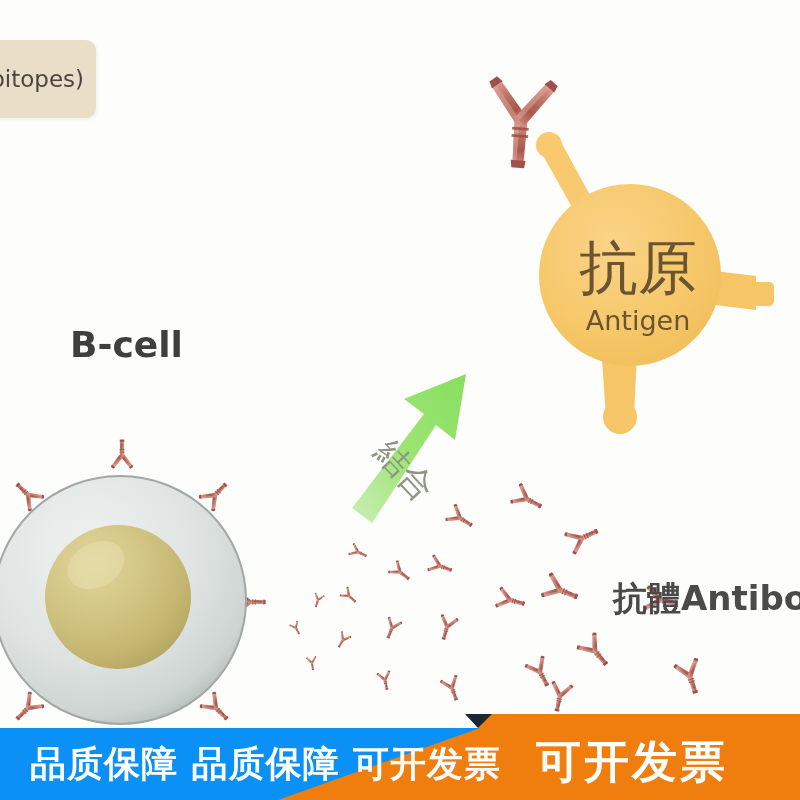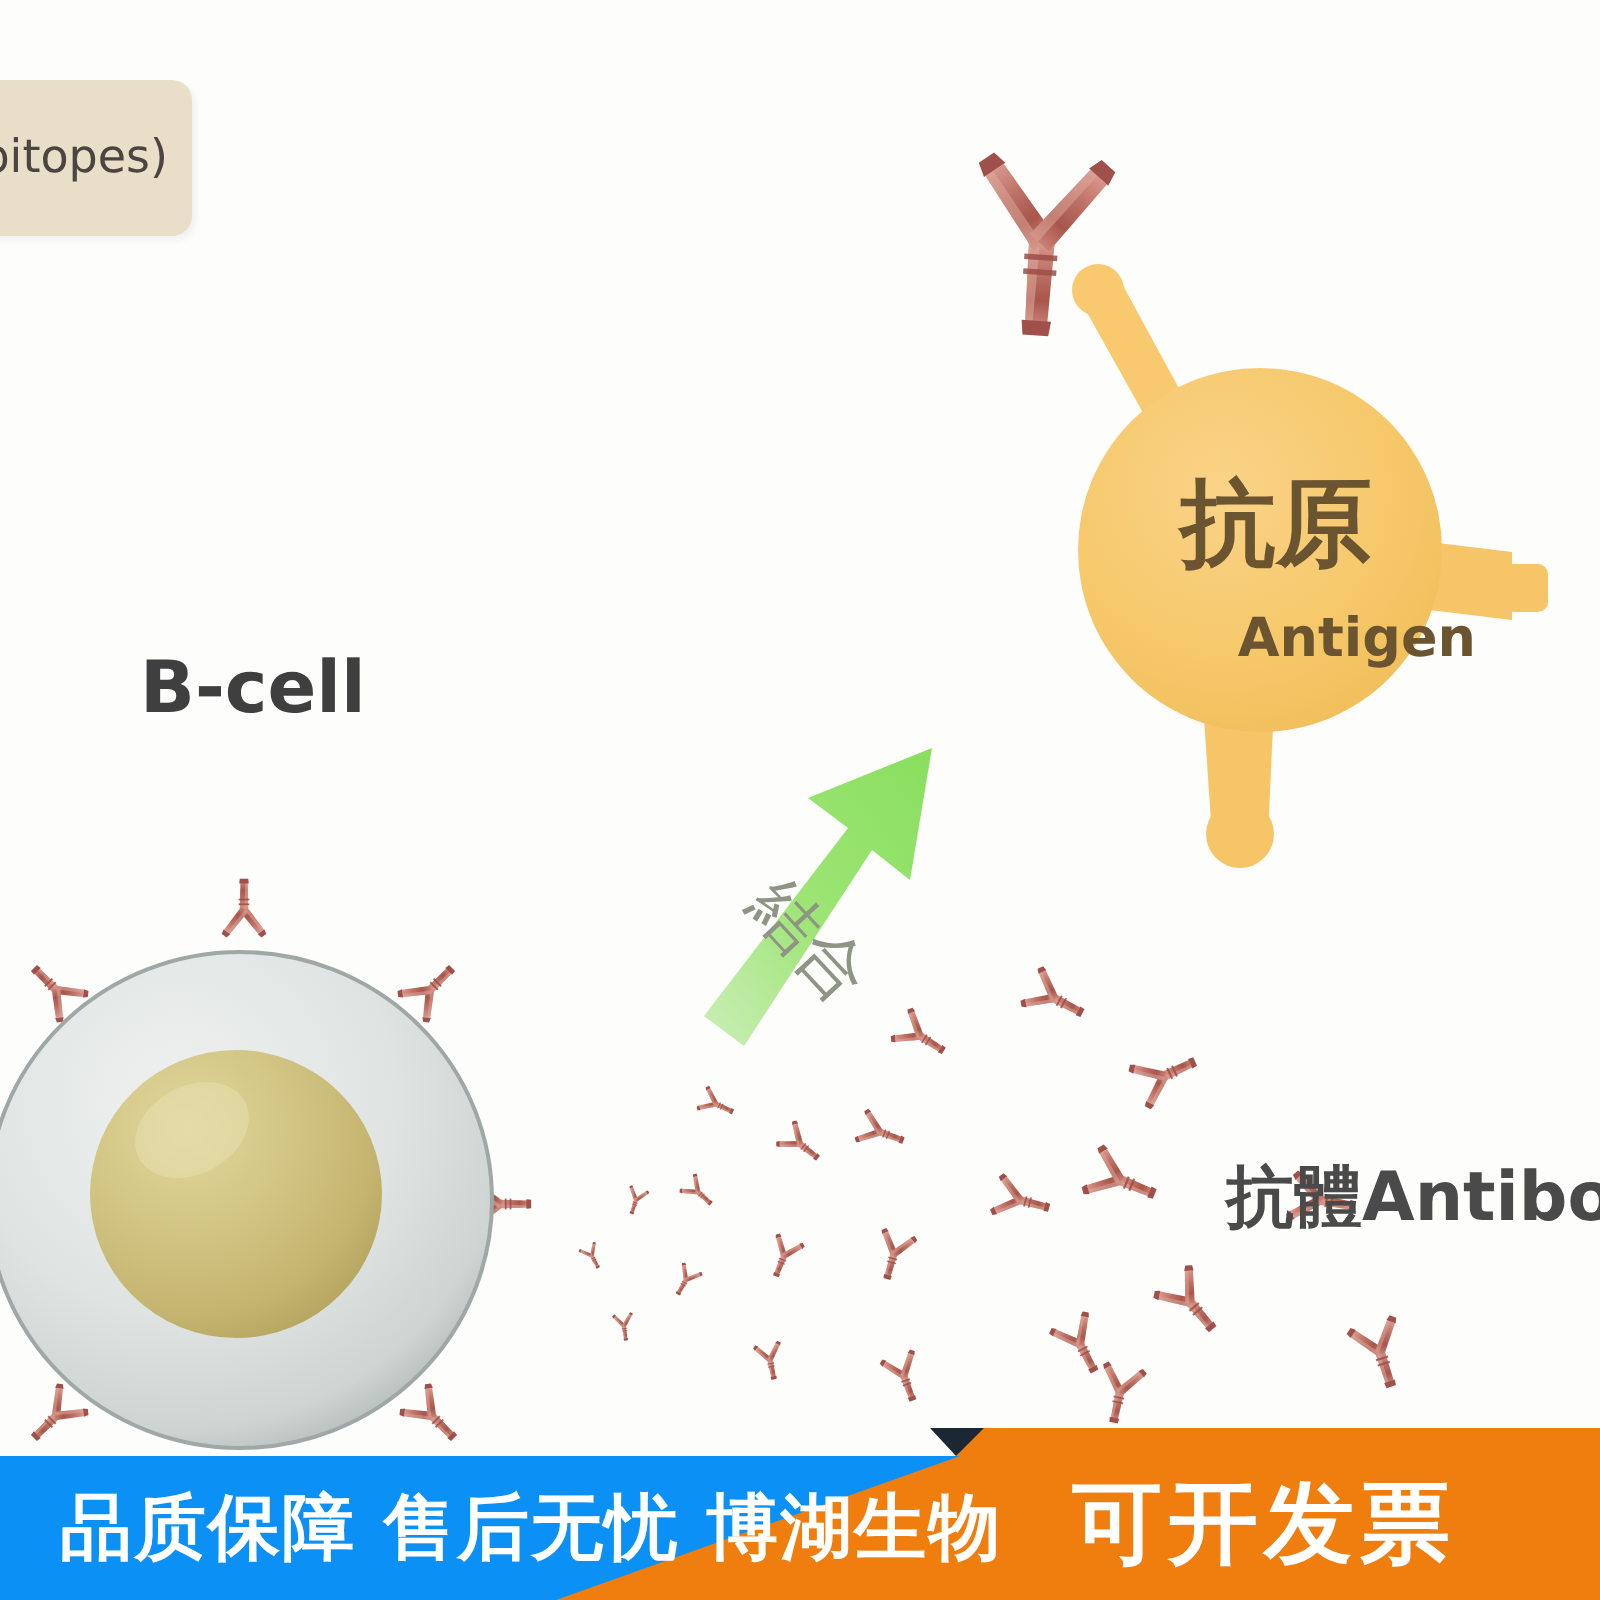--- a/index.html
+++ b/index.html
@@ -78,26 +78,26 @@
     font-weight:500;
   }
 
   
   .antigen-wrap{position:absolute;left:520px;top:165px;width:280px;height:270px;}
   .antigen-text{
     position:absolute;left:0;top:0;width:200px;text-align:center;
     left:18px;top:73px;
   }
   .antigen-text .cn{
-    display:block;font-size:48px;font-weight:bold;color:#6b5430;
+    display:block;font-size:59px;font-weight:normal;color:#6b5430;
     font-family:"DejaVu Sans",sans-serif;line-height:1;text-align:center;
   }
   .antigen-text .en{
-    display:block;font-size:27px;font-weight:bold;color:#6b5430;
-    font-family:"DejaVu Sans",sans-serif;margin-top:18px;text-align:right;
+    display:block;font-size:27px;font-weight:normal;color:#6b5430;
+    font-family:"DejaVu Sans",sans-serif;margin-top:8px;
   }
 
   
   .banner{
     position:absolute;left:0;bottom:0;width:800px;height:72px;
   }
   .banner .slogan{
     position:absolute;left:0;bottom:0;width:800px;height:72px;
     display:flex;align-items:center;
   }
@@ -264,18 +264,18 @@
   <div class="banner">
     <svg width="800" height="86" viewBox="0 0 800 86" style="position:absolute;left:0;bottom:0;">
 
       <path d="M 800,0 L 800,86 L 270,86 L 478,14 L 490,0 Z" fill="#ef7e0f"></path>
 
       <path d="M 478,14 L 492,0 L 465,0 Z" fill="#1b2733"></path>
 
       <path d="M 0,14 L 480,14 L 278,86 L 0,86 Z" fill="#0b90f5"></path>
     </svg>
     <div class="slogan">
-      <span class="slogan-text">品质保障 售后无忧 博湖生物</span>
+      <span class="slogan-text">品质保障 品质保障 可开发票</span>
     </div>
     <div class="brand-text">可开发票</div>
   </div>
 
 </div>
 
 </body></html>

